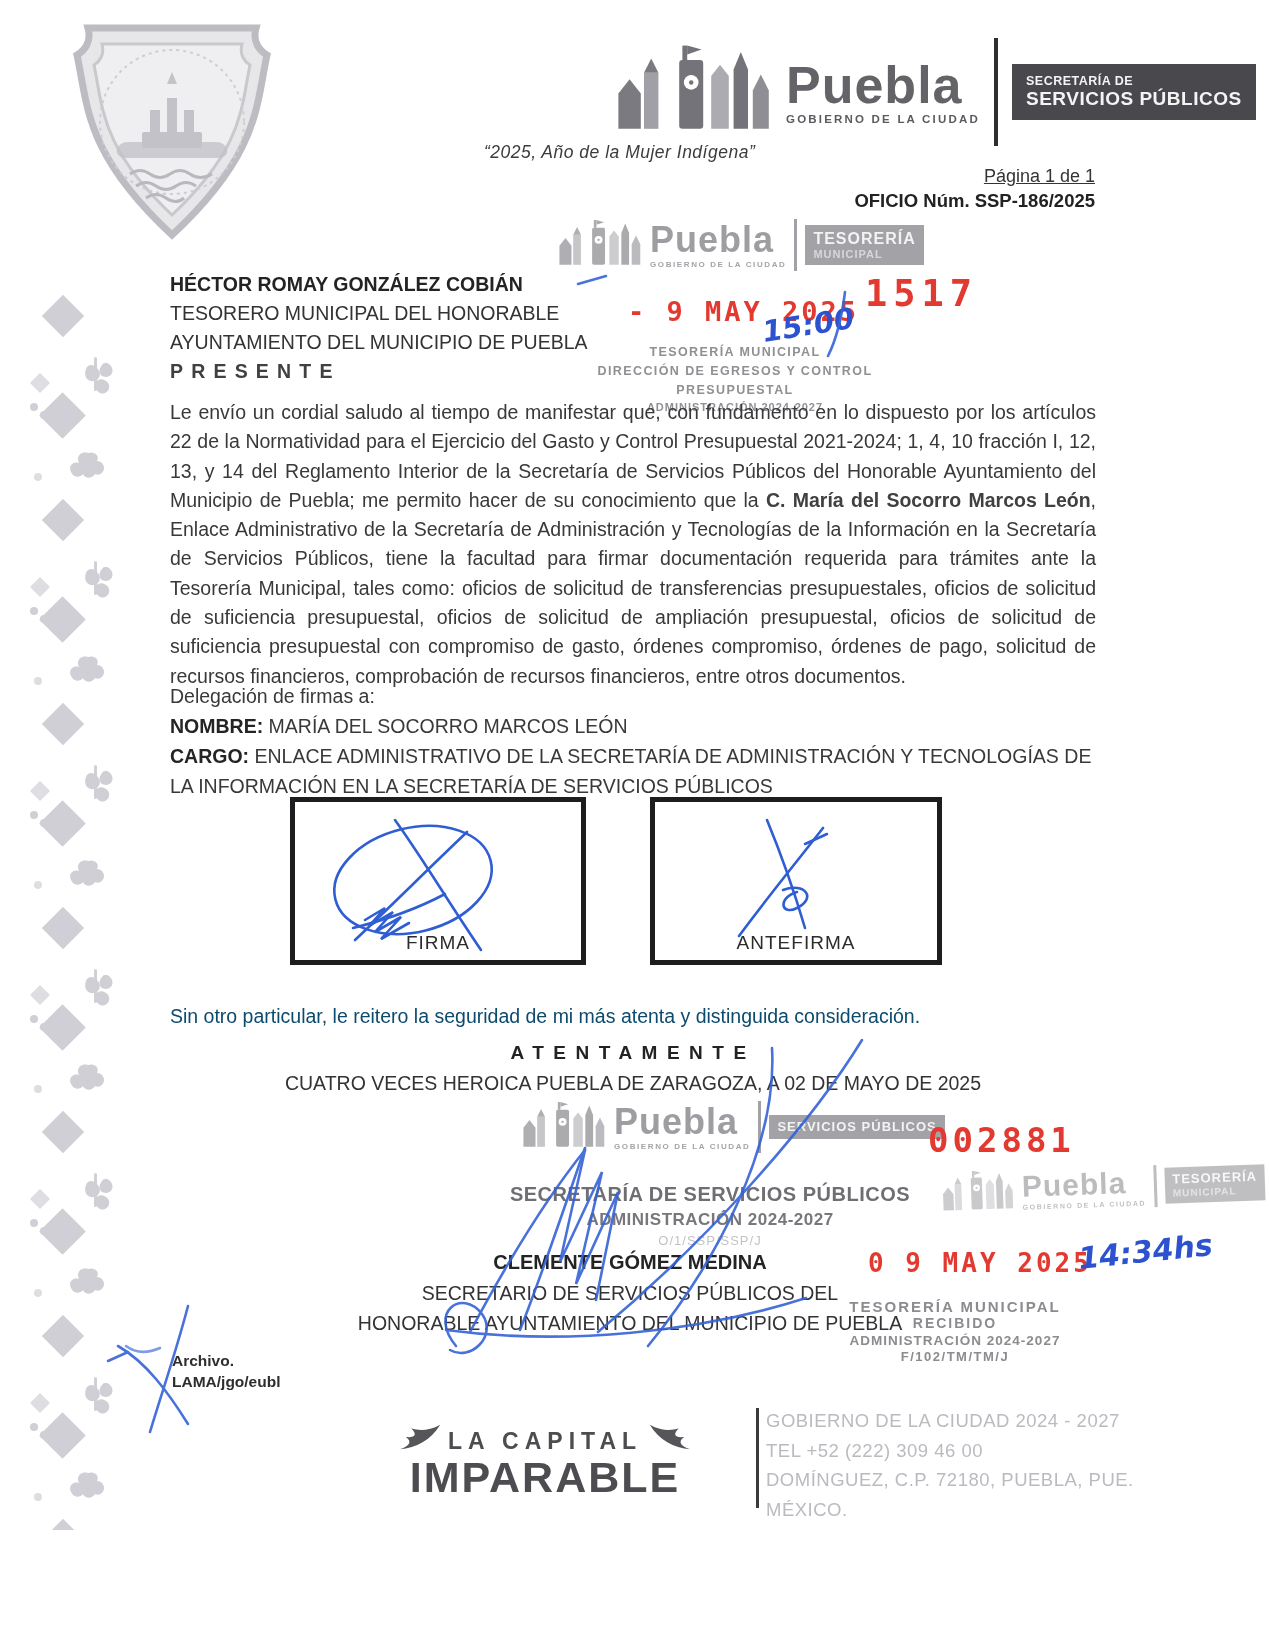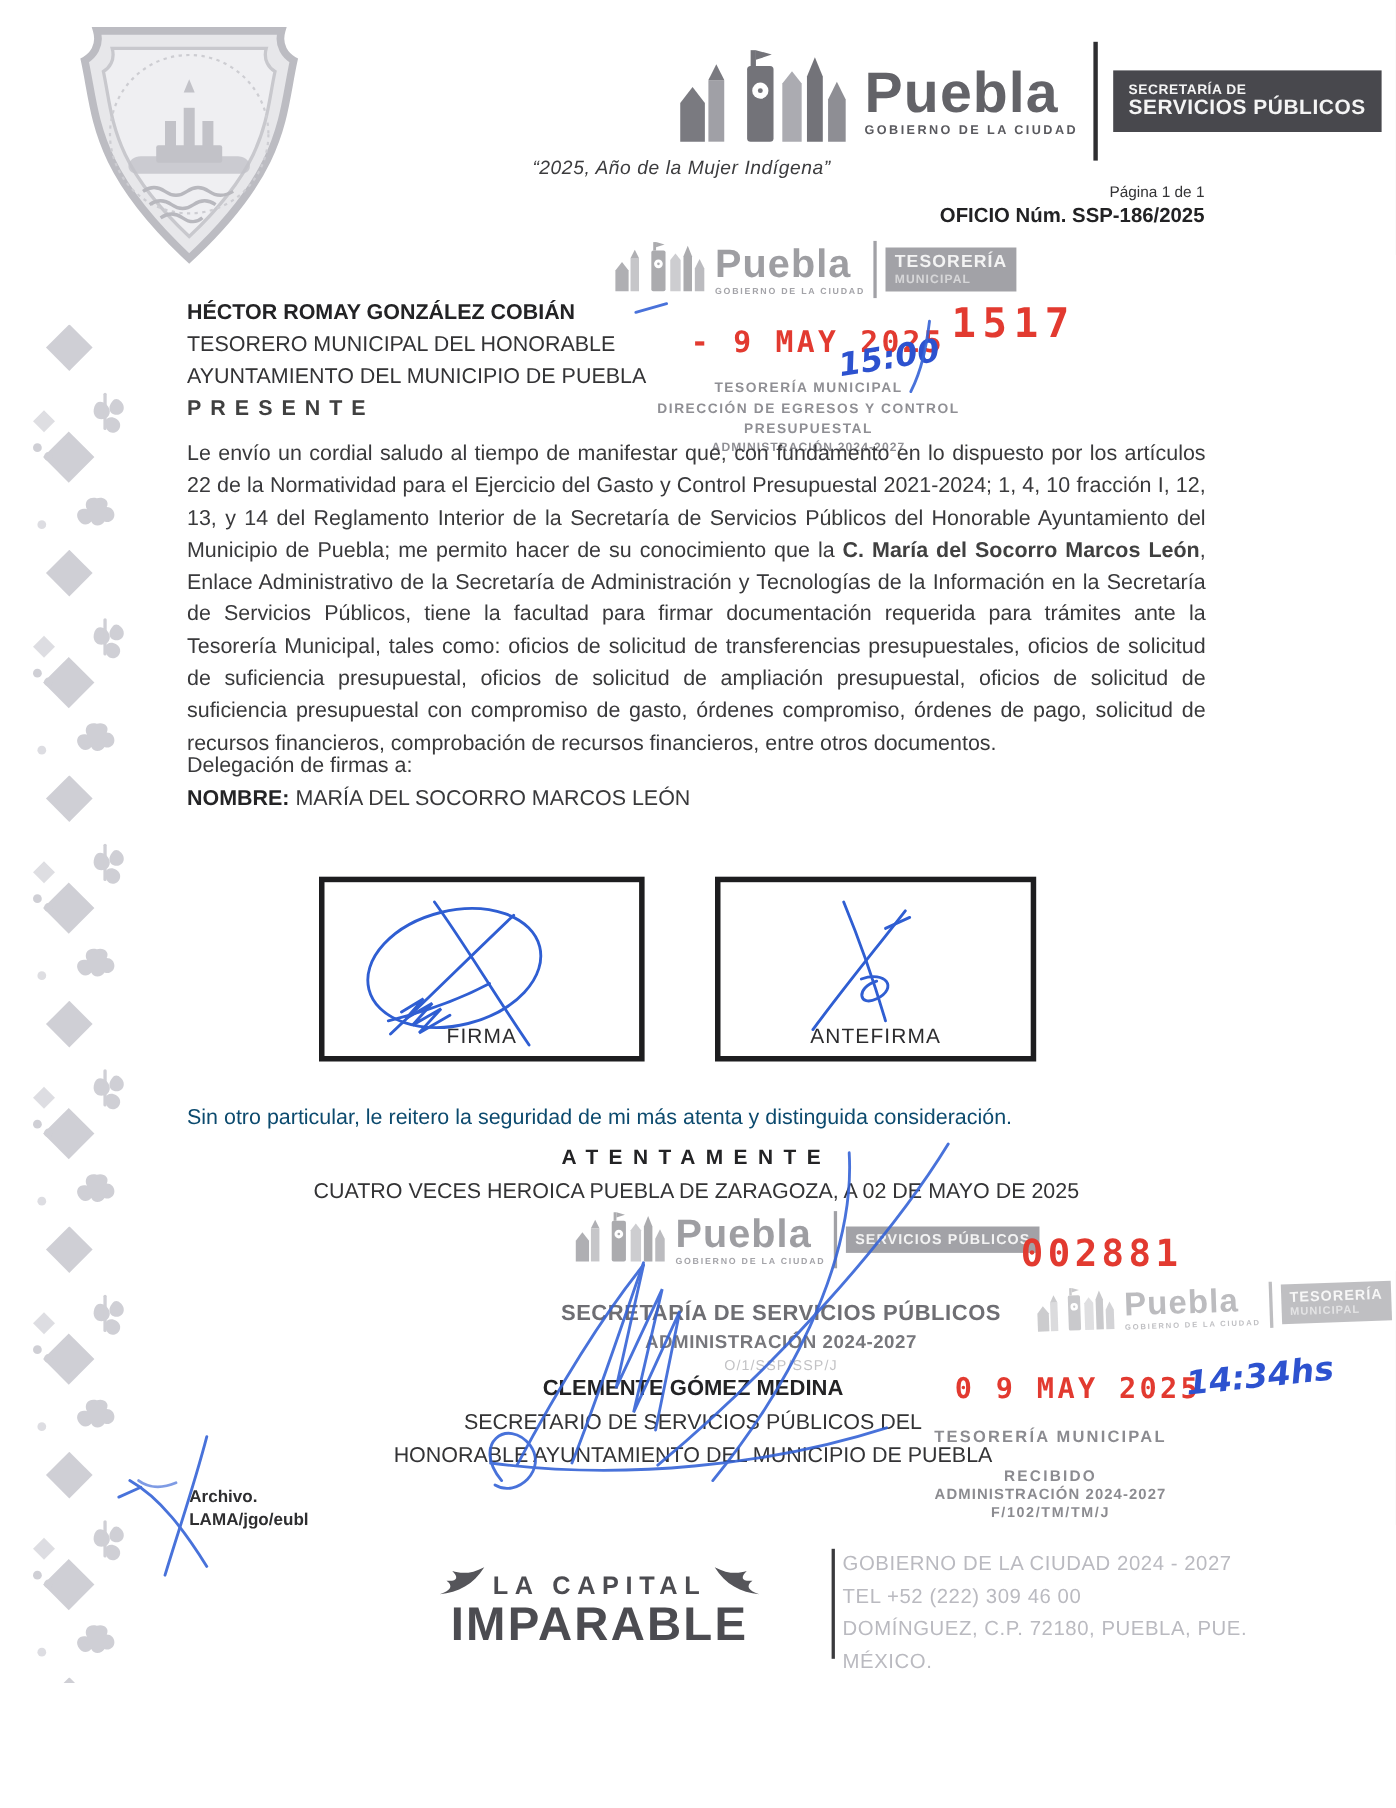--- a/index.html
+++ b/index.html
@@ -13,21 +13,21 @@
   
   .hdr-logo{left:612px;top:38px;display:flex;align-items:center;gap:14px;}
   .hdr-name{font-size:52px;font-weight:bold;color:#636368;letter-spacing:1px;line-height:1;}
   .hdr-sub{font-size:11.5px;font-weight:bold;color:#5a5a5f;letter-spacing:2.2px;margin-top:2px;}
   .hdr-bar{width:4px;height:108px;background:#2e2e31;}
   .hdr-badge{background:#48484d;color:#f4f4f4;padding:10px 14px;line-height:1.15;}
   .hdr-badge .b1{font-size:12.5px;font-weight:bold;letter-spacing:.5px;}
   .hdr-badge .b2{font-size:19px;font-weight:bold;letter-spacing:.5px;}
   .quote{left:484px;top:142px;font-size:17.5px;font-style:italic;color:#3c3c3e;letter-spacing:.5px;}
   .pageinfo{left:700px;top:166px;width:395px;text-align:right;}
-  .pageinfo .pi1{font-size:14px;color:#343436;}
+  .pageinfo .pi1{font-size:18px;color:#343436;text-decoration:underline;}
   .pageinfo .pi2{font-size:18.5px;font-weight:bold;color:#222224;margin-top:3px;}
 
   
   .stamp{display:flex;align-items:center;gap:8px;opacity:.8;}
   .st-name{font-size:36px;font-weight:bold;color:#86868c;letter-spacing:1px;line-height:1;}
   .st-sub{font-size:8px;font-weight:bold;color:#8d8d93;letter-spacing:1.6px;margin-top:2px;}
   .st-bar{width:3px;height:52px;background:#8a8a90;}
   .st-badge{background:#8c8c92;color:#f1f1f1;padding:5px 8px;line-height:1.1;}
   .st-badge .b1{font-size:16px;font-weight:bold;letter-spacing:1px;}
   .st-badge .b2{font-size:11px;font-weight:bold;letter-spacing:1px;opacity:.65;}
@@ -74,21 +74,21 @@
   .stamp-tm2{left:940px;top:1165px;transform:rotate(-2deg);opacity:.55;}
   .date2{left:868px;top:1248px;font-size:26px;letter-spacing:3px;}
   .time2{left:1078px;top:1234px;font-size:30px;transform:rotate(-6deg);font-weight:bold;}
 
   .signatory{left:300px;top:1247px;width:660px;text-align:center;font-size:19.5px;
              line-height:30.5px;color:#333335;}
   .signatory .nm{font-weight:bold;color:#232325;font-size:20px;}
 
   .received{left:830px;top:1298px;width:250px;text-align:center;}
   .received .r1{font-size:15px;}
-  .received .r2{font-size:14px;margin-top:18px;}
+  .received .r2{font-size:14px;margin-top:0;}
   .received .r3{font-size:13.5px;margin-top:2px;letter-spacing:1px;}
   .received .r4{font-size:13px;margin-top:1px;letter-spacing:1.5px;}
 
   .archive{left:172px;top:1350px;font-size:15.5px;font-weight:bold;color:#2e2e30;line-height:21px;}
 
   
   .cap-logo{left:395px;top:1418px;width:300px;text-align:center;color:#4c4c51;}
   .cap-top{display:flex;align-items:center;justify-content:center;gap:6px;}
   .cap-t1{font-size:23px;font-weight:bold;letter-spacing:6px;margin-top:10px;}
   .cap-t2{font-size:43px;font-weight:bold;letter-spacing:2px;line-height:1.05;}
@@ -231,20 +231,21 @@
     <div>TESORERO MUNICIPAL DEL HONORABLE</div>
     <div>AYUNTAMIENTO DEL MUNICIPIO DE PUEBLA</div>
     <div class="pr">PRESENTE</div>
   </div>
 
   <div class="abs body"><span>Le envío un cordial saludo al tiempo de manifestar que, con fundamento en lo dispuesto por los artículos 22 de la Normatividad para el Ejercicio del Gasto y Control Presupuestal 2021-2024; 1, 4, 10 fracción I, 12, 13, y 14 del Reglamento Interior de la Secretaría de Servicios Públicos del Honorable Ayuntamiento del Municipio de Puebla; me permito hacer de su conocimiento que la </span><b>C. María del Socorro Marcos León</b><span>, Enlace Administrativo de la Secretaría de Administración y Tecnologías de la Información en la Secretaría de Servicios Públicos, tiene la facultad para firmar documentación requerida para trámites ante la Tesorería Municipal, tales como: oficios de solicitud de transferencias presupuestales, oficios de solicitud de suficiencia presupuestal, oficios de solicitud de ampliación presupuestal, oficios de solicitud de suficiencia presupuestal con compromiso de gasto, órdenes compromiso, órdenes de pago, solicitud de recursos financieros, comprobación de recursos financieros, entre otros documentos.</span></div>
 
   <div class="abs deleg">
     <div>Delegación de firmas a:</div>
     <div><b>NOMBRE:</b><span> MARÍA DEL SOCORRO MARCOS LEÓN</span></div>
+    <div><b>CARGO:</b><span> ENLACE ADMINISTRATIVO DE LA SECRETARÍA DE ADMINISTRACIÓN Y TECNOLOGÍAS DE LA INFORMACIÓN EN LA SECRETARÍA DE SERVICIOS PÚBLICOS</span></div>
   </div>
 
   <div class="abs sigbox box1">
     <svg width="276" height="150" viewBox="0 0 276 150">
       <g stroke="#2f5ed2" stroke-width="2.6" fill="none" stroke-linecap="round">
         <ellipse cx="118" cy="78" rx="80" ry="52" transform="rotate(-14 118 78)"></ellipse>
         <path d="M100 18 C 130 60, 150 95, 186 148"></path>
         <path d="M172 30 C 130 70, 95 105, 60 138"></path>
         <path d="M70 118 l20 -12 l-16 18 l24 -14 l-18 20 l26 -15 l-20 22 l28 -16"></path>
         <path d="M58 126 C 90 118, 120 108, 150 92"></path>

